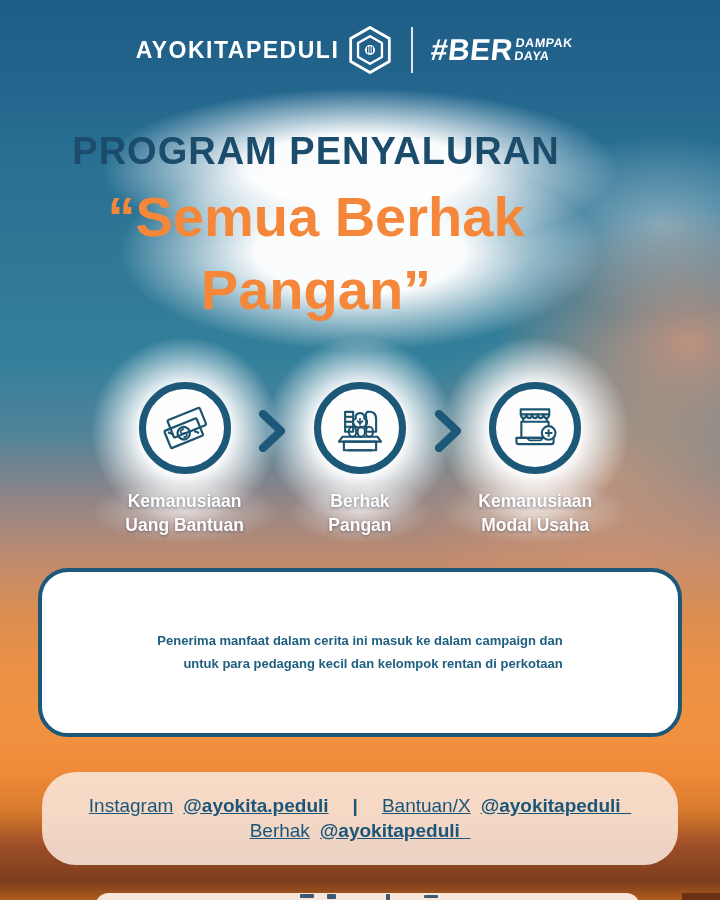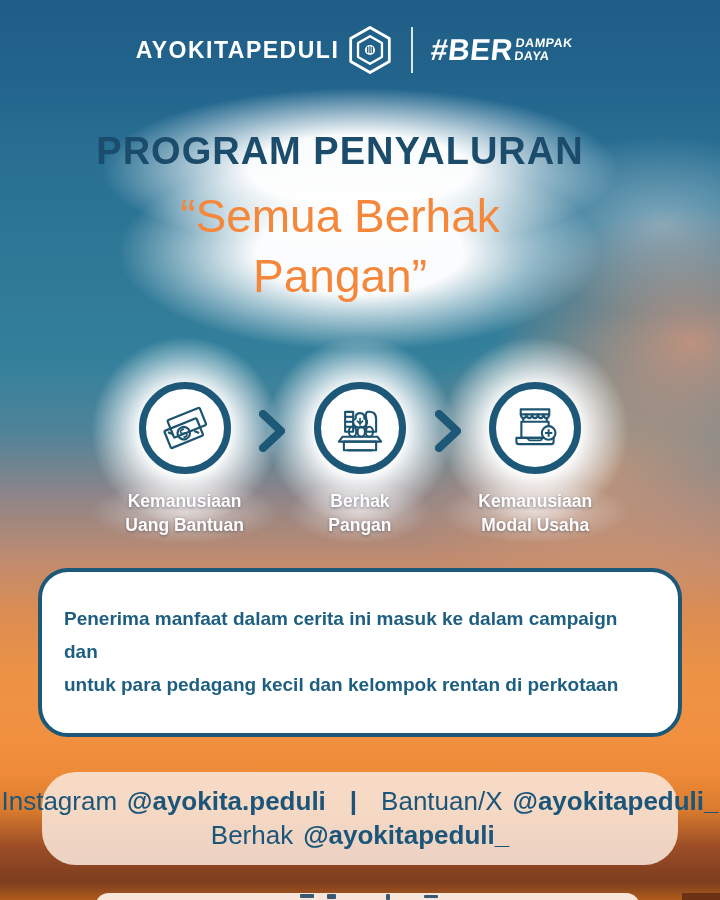--- a/index.html
+++ b/index.html
@@ -34,23 +34,23 @@
     display:flex;align-items:center;justify-content:center;gap:18px;color:#fff;margin-left:40px;
   }
   .brand{display:flex;align-items:center;gap:8px;}
   .brand-text{font-size:23px;font-weight:800;letter-spacing:1.5px;}
   .logo-svg{width:46px;height:50px;display:block;}
   .header-divider{width:2px;height:46px;background:rgba(255,255,255,.85);}
   .hashtag{display:flex;align-items:center;transform:skewX(-6deg);font-weight:800;}
   .hashtag-main{font-size:30px;letter-spacing:.5px;}
   .hashtag-stack{display:flex;flex-direction:column;font-size:12.5px;line-height:1.02;margin-left:2px;letter-spacing:.5px;}
   
-  .title-block{position:absolute;top:130px;left:0;width:632px;text-align:center;padding-left:24px;}
+  .title-block{position:absolute;top:130px;left:0;width:632px;text-align:center;}
   .title-line1{font-size:38px;font-weight:800;letter-spacing:1px;color:#1b4c6b;margin:0;}
-  .title-quote{font-size:46px;font-weight:400;color:#f5873a;line-height:1.3;margin-top:14px;}
+  .title-quote{font-size:56px;font-weight:700;color:#f5873a;line-height:1.3;margin-top:8px;}
   .title-quote span{display:block;}
   
   .steps{position:absolute;top:382px;left:97px;width:526px;display:flex;}
   .step{width:175.3px;display:flex;flex-direction:column;align-items:center;}
   .step-circle{
     width:92px;height:92px;border-radius:50%;background:#fefefe;
     border:7px solid #1d5878;box-sizing:border-box;
     display:flex;align-items:center;justify-content:center;
   }
   .step-circle svg{width:62px;height:62px;display:block;}
@@ -63,28 +63,28 @@
   .chevron{position:absolute;top:410px;}
   .chevron svg{width:26px;height:42px;display:block;}
   .chevron-1{left:259px;}
   .chevron-2{left:435px;}
   
   .card{
     position:absolute;left:38px;top:568px;width:644px;height:169px;box-sizing:border-box;
     background:#ffffff;border:4px solid #1d5878;border-radius:30px;
     display:flex;align-items:center;justify-content:center;padding:0 22px;
   }
-  .card-text{text-align:left;color:#1e5f80;font-weight:700;font-size:19px;line-height:1.72;}
+  .card-text{text-align:right;color:#1e5f80;font-weight:700;font-size:13px;line-height:1.72;}
   .card-text span{display:block;}
   
   .social-bar{
     position:absolute;left:42px;top:772px;width:636px;height:93px;box-sizing:border-box;
     background:rgba(249,230,218,.88);border-radius:34px;
     display:flex;flex-direction:column;align-items:center;justify-content:center;gap:3px;
-    color:#1b567a;font-size:26px;
+    color:#1b567a;font-size:19px;text-decoration:underline;
   }
   .social-line{display:flex;align-items:baseline;gap:10px;}
   .social-label{font-weight:400;}
   .social-handle{font-weight:800;}
   .social-sep{font-weight:800;margin:0 14px;}
   
   .bottom-bar{
     position:absolute;left:95px;top:893px;width:545px;height:18px;
     background:#f8e6da;border-radius:14px 14px 0 0;
   }

